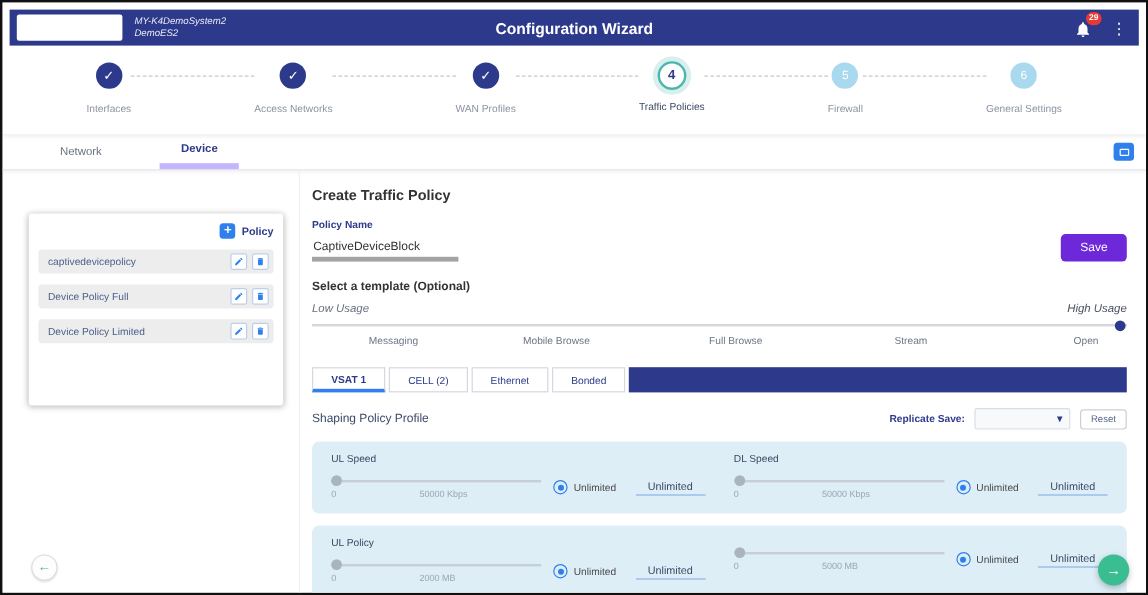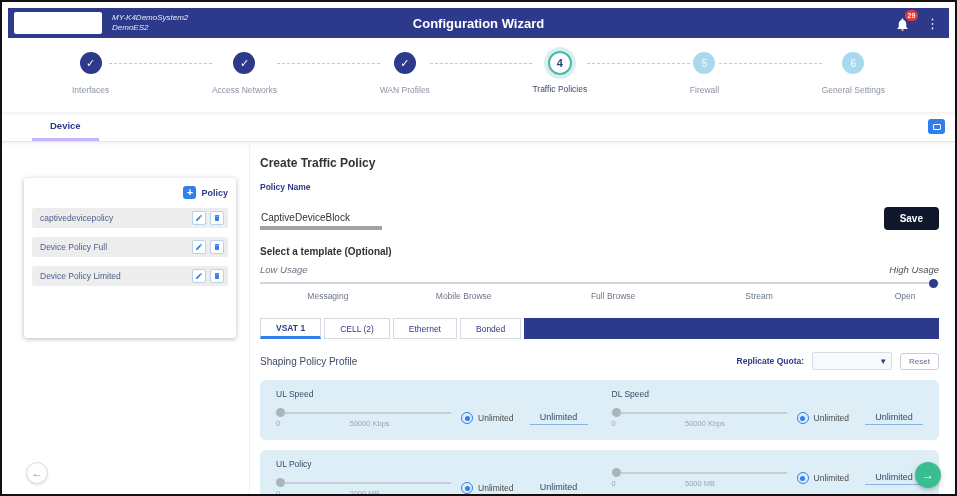--- a/index.html
+++ b/index.html
@@ -25,21 +25,21 @@
   .step.done .circle { background:#2d3a8c; }
   .step.todo .circle { background:#a9d9ee; font-size:10px; }
   .step.current .circle { width:24px; height:24px; margin-top:-1px; background:#fff; border:2px solid #4db6ac; color:#2d3a8c; font-weight:bold; font-size:11px; box-shadow:0 0 0 4px rgba(77,182,172,.22); }
   .slabel { margin-top:11px; font-size:8.5px; color:#8b93a3; white-space:nowrap; }
   .step.current .slabel { color:#3c4a66; margin-top:9px; }
   .connector { flex:1; border-top:1.5px dashed #c3c8d4; margin-top:11px; min-width:18px; }
 
   
   .tabbar { height:30px; border-bottom:1px solid #e4e6ea; box-shadow:0 2px 3px rgba(0,0,0,.05); display:flex; align-items:stretch; padding-left:30px; position:relative; }
   .tab { display:flex; align-items:center; padding:0 18px; font-size:9.5px; color:#6a7180; cursor:pointer; }
-  .tab.active { color:#2d3a8c; font-weight:bold; border-bottom:3px solid #c4b5fd; }
+  .tab.active { color:#2d3a8c; font-weight:bold; border-bottom:5px solid #c4b5fd; }
   .tab + .tab { margin-left:30px; }
   .expand-btn { position:absolute; right:10px; top:7px; width:17px; height:15px; background:#2f80ed; border-radius:3px; cursor:pointer; display:flex; align-items:center; justify-content:center; }
   .expand-btn .inner { width:8px; height:6px; border:1.5px solid #fff; border-radius:1px; }
 
   
   .main { position:relative; height:352px; overflow:hidden; }
   .vdivider { position:absolute; left:247px; top:0; bottom:0; width:1px; background:#f0f1f3; }
 
   
   .policy-card { position:absolute; left:22px; top:36px; width:212px; height:160px; background:#fff; box-shadow:0 1px 5px rgba(0,0,0,.28); border-radius:3px; padding:8px; }
@@ -50,21 +50,21 @@
   .p-name { font-size:8.5px; color:#4a5f8a; flex:1; white-space:nowrap; overflow:hidden; }
   .mini-btn { width:14px; height:14px; background:#fff; border:1px solid #bcd0ea; border-radius:2px; display:flex; align-items:center; justify-content:center; margin-left:4px; cursor:pointer; }
   .mini-btn svg { width:8px; height:8px; fill:#2f80ed; }
 
   
   .content { margin-left:258px; margin-right:16px; padding-top:14px; }
   .h1 { font-size:12px; font-weight:bold; color:#333; }
   .field-label { margin-top:12px; font-size:8.5px; font-weight:bold; color:#2d3a8c; }
   .name-row { display:flex; align-items:flex-end; margin-top:3px; }
   .name-input { width:122px; border:none; border-bottom:4px solid #a3a3a3; font-size:10px; color:#333; padding:3px 1px; outline:none; font-family:"Liberation Sans", sans-serif; }
-  .save-btn { margin-left:auto; background:#0f172a; color:#fff; border:none; border-radius:4px; font-size:10px; font-weight:bold; padding:6px 16px; cursor:pointer;margin-top:12px; }
+  .save-btn { margin-left:auto; background:#6d28d9; color:#fff; border:none; border-radius:4px; font-size:10px; font-weight:normal; padding:6px 16px; cursor:pointer; }
   .tmpl-label { margin-top:16px; font-size:10px; font-weight:bold; color:#333; }
   .usage-row { display:flex; justify-content:space-between; margin-top:7px; font-size:9.5px; font-style:italic; color:#6a7180; }
   .usage-row .hi { color:#4a5160; }
   .tslider { position:relative; height:10px; margin-top:3px; cursor:pointer; }
   .ttrack { position:absolute; left:0; right:0; top:4px; height:2px; background:#d4d7dc; }
   .tthumb { position:absolute; right:1px; top:1px; width:9px; height:9px; border-radius:50%; background:#2d3a8c; cursor:pointer; }
   .ticks { position:relative; height:13px; margin-top:3px; }
   .tick { position:absolute; transform:translateX(-50%); font-size:8.5px; color:#6b7687; white-space:nowrap; cursor:pointer; }
 
   
@@ -154,20 +154,21 @@
       <div class="slabel">Firewall</div>
     </div>
     <div class="connector"></div>
     <div class="step todo">
       <div class="circle">6</div>
       <div class="slabel">General Settings</div>
     </div>
   </div>
 
   <div class="tabbar">
+    <div class="tab">Network</div>
     <div class="tab active">Device</div>
     <div class="expand-btn">
         <div class="inner"></div>
       </div>
   </div>
 
   <div class="main">
     <div class="vdivider"></div>
 
     <aside class="policy-card">
@@ -246,21 +247,21 @@
         <div class="ptab active">VSAT 1</div>
         <div class="ptab">CELL (2)</div>
         <div class="ptab">Ethernet</div>
         <div class="ptab">Bonded</div>
         <div class="ptab-filler"></div>
       </div>
 
       <div class="shape-head">
         <span class="shape-title">Shaping Policy Profile</span>
         <span class="rep-group">
-          <span class="rep-label">Replicate Quota:</span>
+          <span class="rep-label">Replicate Save:</span>
           <span class="rep-select">
             <span></span>
             <span class="rep-caret">▼</span>
           </span>
           <button class="reset-btn">Reset</button>
         </span>
       </div>
 
       <div class="panel">
         <div class="panel-grid">

